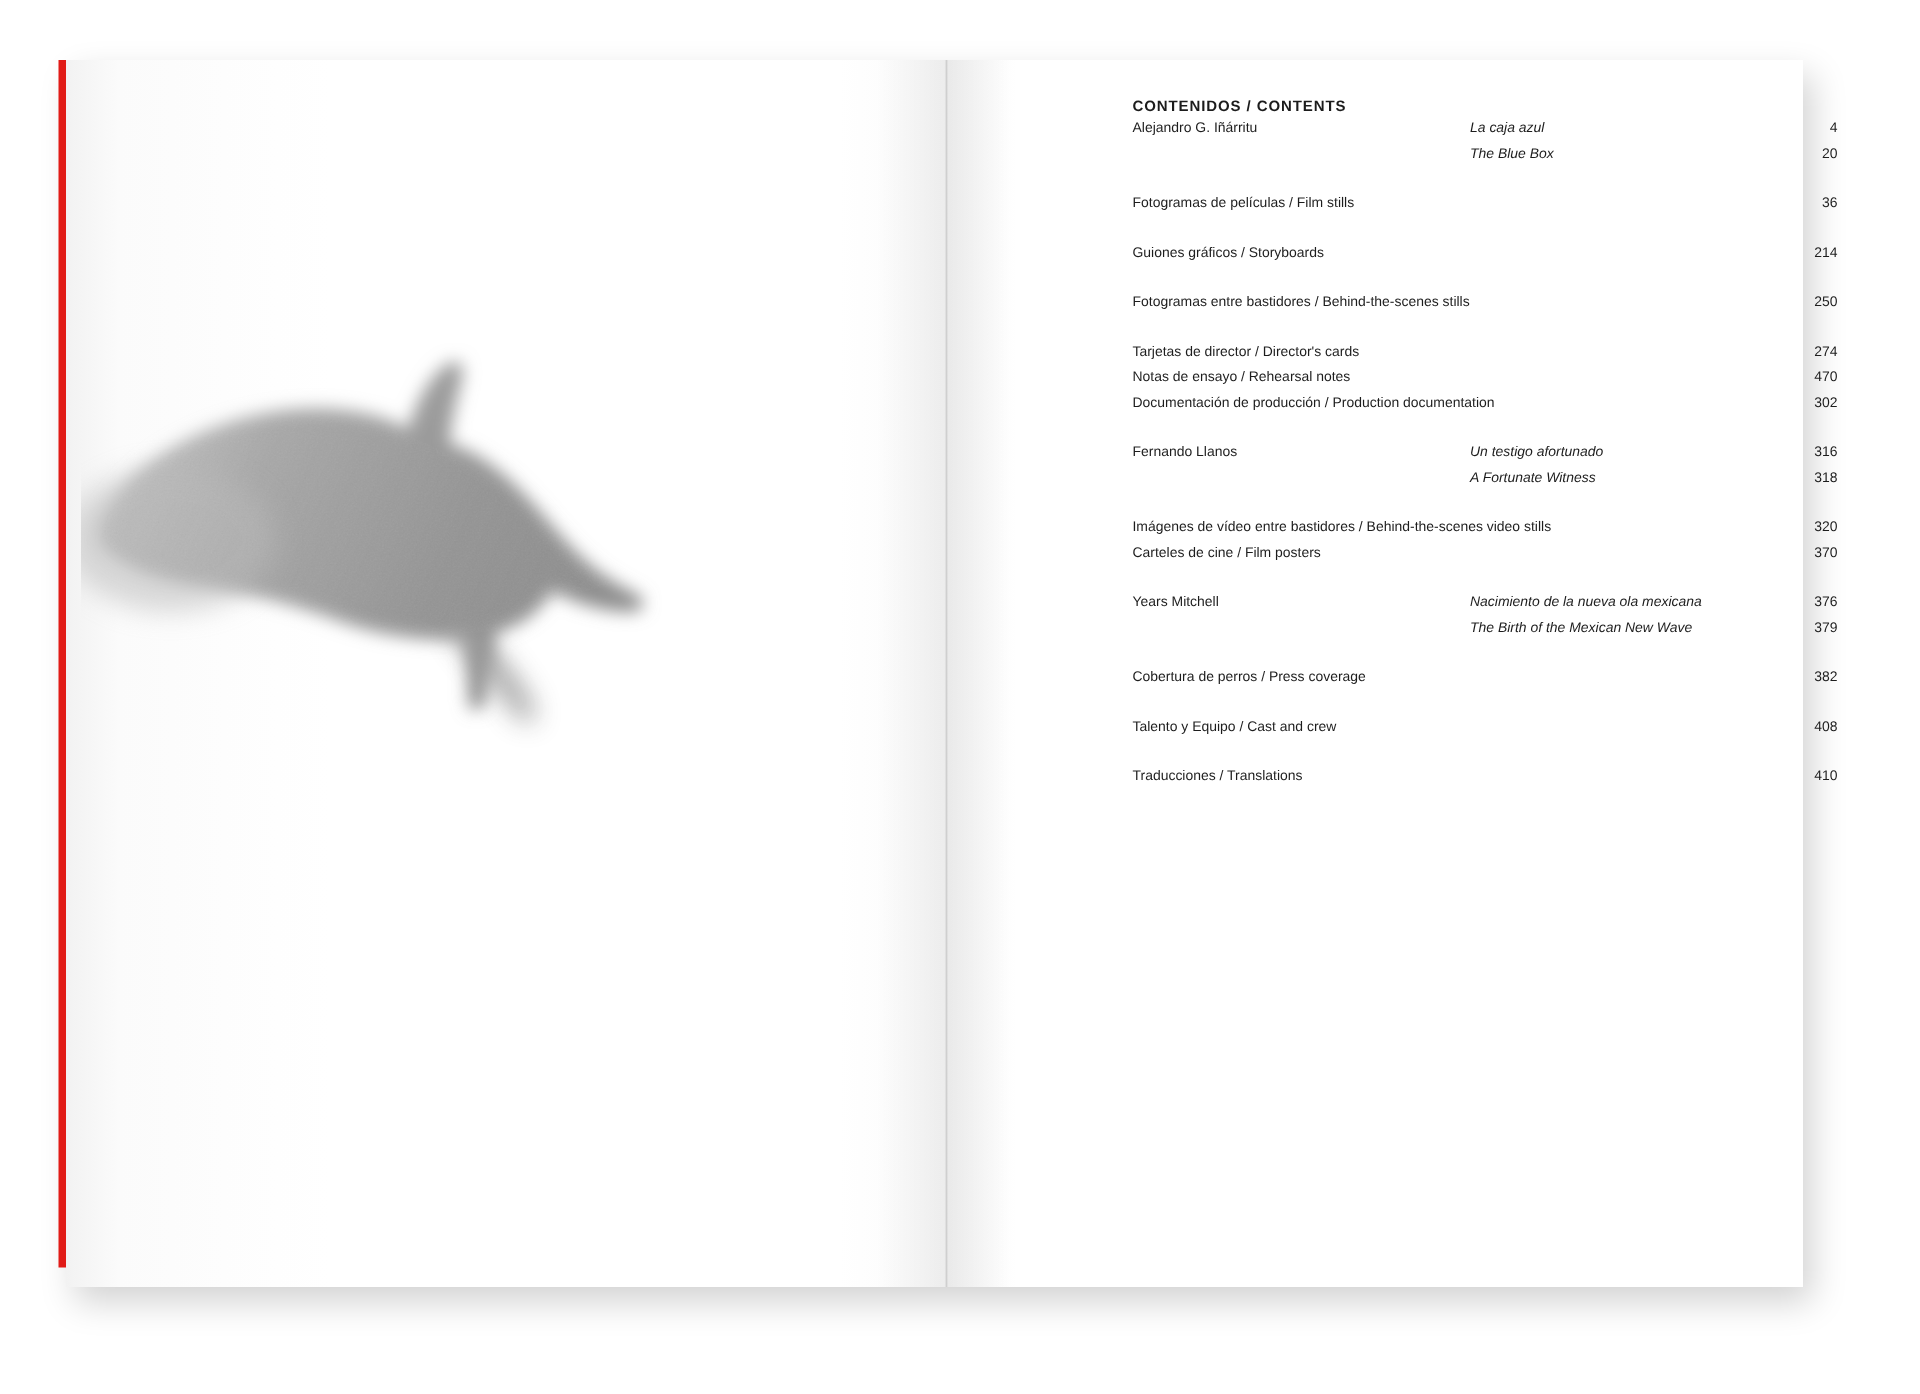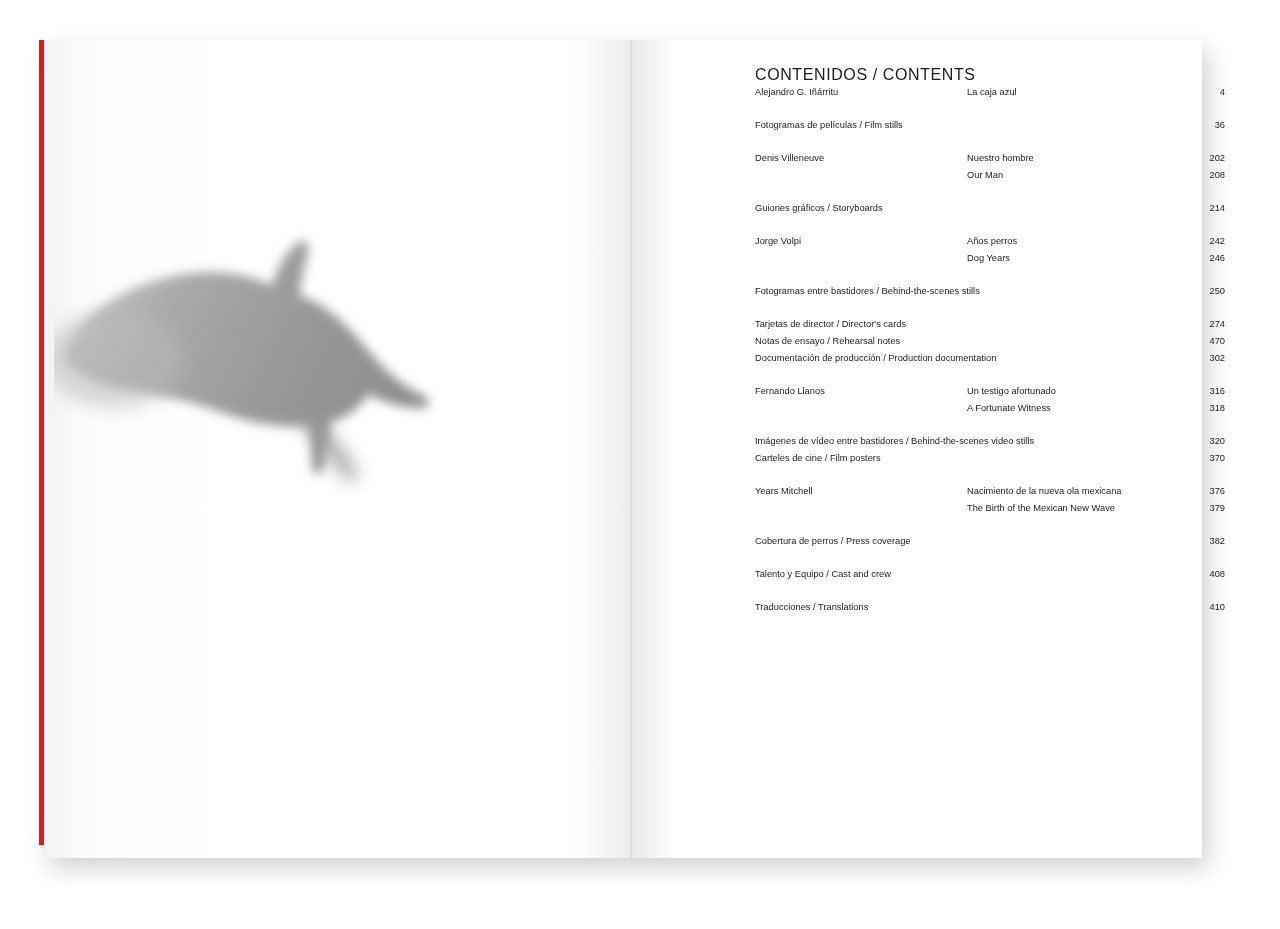--- a/index.html
+++ b/index.html
@@ -75,22 +75,22 @@
 
   
   .toc {
     position: absolute;
     left: 123px;
     top: 20px;
     width: 420px;
   }
 
   .toc-title {
-    font-size: 16px;
-    font-weight: normal;
+    font-size: 10px;
+    font-weight: bold;
     letter-spacing: 0.6px;
     color: #1c1c1c;
     margin-top: 6px;
     margin-bottom: 0;
   }
 
   .toc-list {
   }
 
   .toc-group {
@@ -107,22 +107,23 @@
   }
 
   .col-name {
     position: absolute;
     left: 0;
     top: 0;
   }
 
   .col-work {
     position: absolute;
-    left: 212px;
-    top: 0;
+    left: 225px;
+    top: 0;
+    font-style: italic;
   }
 
   .col-page {
     position: absolute;
     left: 430px;
     top: 0;
     width: 40px;
     text-align: right;
   }
 
@@ -238,57 +239,40 @@
       <div class="toc">
         <div class="toc-title">CONTENIDOS / CONTENTS</div>
 
         <div class="toc-list" id="toc-list">
             <div class="toc-group">
               <div class="toc-row">
                 <span class="col-name">Alejandro G. Iñárritu</span>
                 <span class="col-work">La caja azul</span>
                 <span class="col-page">4</span>
               </div>
+              <div class="toc-row">
+                <span class="col-name"></span>
+                <span class="col-work">The Blue Box</span>
+                <span class="col-page">20</span>
+              </div>
             </div>
             <div class="toc-group">
               <div class="toc-row">
                 <span class="col-name">Fotogramas de películas / Film stills</span>
                 <span class="col-work"></span>
                 <span class="col-page">36</span>
               </div>
             </div>
             <div class="toc-group">
-              <div class="toc-row">
-                <span class="col-name">Denis Villeneuve</span>
-                <span class="col-work">Nuestro hombre</span>
-                <span class="col-page">202</span>
-              </div>
-              <div class="toc-row">
-                <span class="col-name"></span>
-                <span class="col-work">Our Man</span>
-                <span class="col-page">208</span>
-              </div>
             </div>
             <div class="toc-group">
               <div class="toc-row">
                 <span class="col-name">Guiones gráficos / Storyboards</span>
                 <span class="col-work"></span>
                 <span class="col-page">214</span>
-              </div>
-            </div>
-            <div class="toc-group">
-              <div class="toc-row">
-                <span class="col-name">Jorge Volpi</span>
-                <span class="col-work">Años perros</span>
-                <span class="col-page">242</span>
-              </div>
-              <div class="toc-row">
-                <span class="col-name"></span>
-                <span class="col-work">Dog Years</span>
-                <span class="col-page">246</span>
               </div>
             </div>
             <div class="toc-group">
               <div class="toc-row">
                 <span class="col-name">Fotogramas entre bastidores / Behind-the-scenes stills</span>
                 <span class="col-work"></span>
                 <span class="col-page">250</span>
               </div>
             </div>
             <div class="toc-group">

